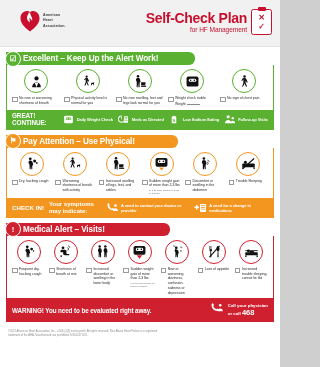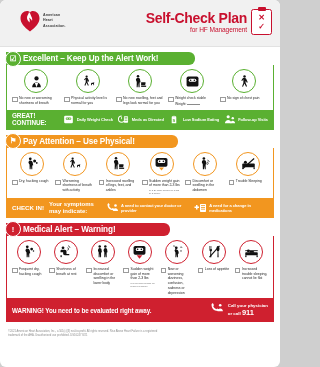--- a/index.html
+++ b/index.html
@@ -1,17 +1,17 @@
 <!DOCTYPE html>
 <html><head>
 <meta charset="utf-8">
 <style>
   html,body{margin:0;padding:0;background:#cfcfcf;}
   body{font-family:"Liberation Sans",sans-serif;}
-  #page{position:relative;width:280px;height:367px;background:#ffffff;overflow:hidden;border-radius:6px;}
+  #page{position:relative;width:280px;height:367px;background:#ffffff;overflow:hidden;}
 
   
   .header{position:relative;height:46px;background:#f1f1f1;border-bottom:1px solid #e2e2e2;}
   .aha-logo{position:absolute;left:20px;top:10px;display:flex;align-items:center;gap:3px;}
   .aha-heart{width:20px;height:22px;flex:0 0 auto;}
   .aha-words{font-size:3.6px;line-height:1.45;font-weight:bold;color:#3a3a3a;letter-spacing:.1px;}
   .title-wrap{position:absolute;right:8px;top:9px;display:flex;align-items:center;gap:4px;}
   .title-text{text-align:right;}
   .title-main{font-size:14px;font-weight:bold;color:#c8102e;letter-spacing:-.3px;line-height:1;}
   .title-sub{font-size:6.6px;color:#c8102e;letter-spacing:-.1px;margin-top:1.5px;}
@@ -391,21 +391,21 @@
         </div>
       </div>
     </div>
   </div>
 
   <div class="band" style="margin-top:5px;">
     <div class="band-title red-bg" style="width:55%;">
       <div class="band-badge red-bg">
         <span class="badge-glyph">!</span>
       </div>
-      <span>Medical Alert – Warning!</span>
+      <span>Medical Alert – Visits!</span>
     </div>
   </div>
 
   <div class="sec-box red-box" style="border-bottom:none;">
     <div class="items">
 
       <div class="item">
         <div class="icon-circle">
           <svg width="15" height="15" viewBox="0 0 24 24">
               <circle cx="10" cy="4.4" r="2.2" fill="#111"></circle>
@@ -526,21 +526,21 @@
       <span>
         <svg width="15" height="13" viewBox="0 0 26 24">
             <path d="M2 5c0-1.4 1.2-2.6 2.6-2.6l2 3.6-1.6 1.6c1 2.6 3.2 4.8 5.8 5.8l1.6-1.6 3.6 2c0 1.4-1.2 2.6-2.6 2.6C6.4 16.4 2 11.6 2 5z" fill="#fff"></path>
             <circle cx="18" cy="6" r="2.4" fill="#fff"></circle>
             <path d="M13 17c0-2.8 2.2-5 5-5s5 2.2 5 5z" fill="#fff"></path>
           </svg>
       </span>
       <span class="warn-call-text">
         <span>Call your physician</span><br>
         <span>or call</span>
-        <span class="warn-911">911</span>
+        <span class="warn-911">468</span>
       </span>
     </span>
   </div>
 
   <div class="footer">
     <div class="footer-legal">©2021 American Heart Association, Inc., a 501(c)(3) not-for-profit. All rights reserved. Rise Above Heart Failure is a registered trademark of the AHA. Unauthorized use prohibited. DS16247 8/21</div>
   </div>
 
 </div>
 

